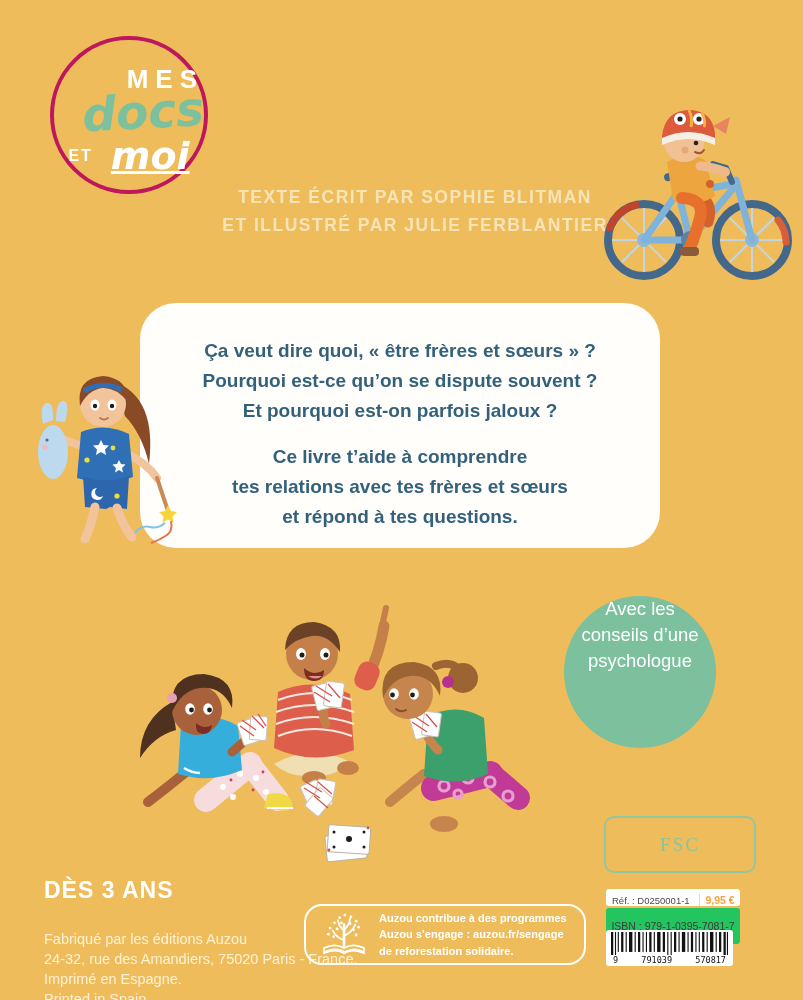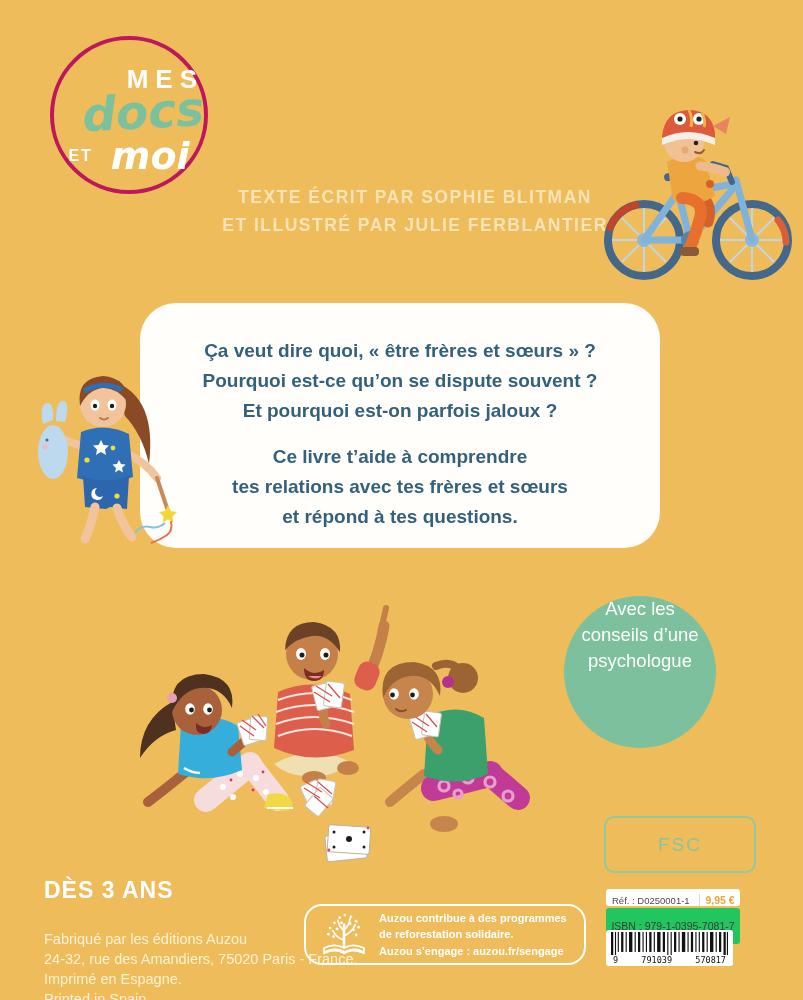--- a/index.html
+++ b/index.html
@@ -7,21 +7,21 @@
          font-family:"Liberation Sans",sans-serif;}
 
   
   .logo{position:absolute;left:50px;top:36px;width:158px;height:158px;border:4px solid #be185d;
         border-radius:50%;text-align:right;box-sizing:border-box;}
   .logo .mes{display:block;margin-top:24px;color:#fff;font-size:26px;font-weight:bold;letter-spacing:7px;padding-left:7px;}
   .logo .docs{display:block;margin-top:-10px;color:#7CC09D;font-size:47px;font-weight:bold;font-style:italic;
               font-family:"DejaVu Sans",sans-serif;transform:rotate(-3deg);}
   .logo .etmoi{display:flex;justify-content:center;align-items:center;gap:18px;margin-top:-6px;}
   .logo .et{color:#fff;font-size:16px;font-weight:bold;letter-spacing:2px;}
-  .logo .moi{color:#fff;font-size:38px;font-weight:bold;font-style:italic;font-family:"DejaVu Sans",sans-serif;}
+  .logo .moi{color:#fff;font-size:38px;font-weight:bold;font-style:italic;font-family:"DejaVu Sans",sans-serif;text-decoration:underline;}
 
   
   .credits{position:absolute;left:160px;top:183px;width:510px;text-align:center;color:#F7E4B6;
            font-weight:bold;font-size:17.5px;line-height:28px;letter-spacing:1.5px;}
 
   
   .bike{position:absolute;left:592px;top:100px;width:205px;height:185px;}
   .girl{position:absolute;left:15px;top:356px;width:180px;height:195px;z-index:3;}
   .kids{position:absolute;left:128px;top:582px;width:425px;height:300px;}
 
@@ -32,21 +32,21 @@
   .blurb-card .para2{margin-top:16px;}
 
   
   .badge{position:absolute;left:564px;top:596px;width:152px;height:152px;border-radius:50%;
          background:#7CC09D;display:flex;flex-direction:column;justify-content:flex-start;align-items:center;
          color:#fff;font-size:18.5px;line-height:26px;text-align:center;}
 
   
   .fsc{position:absolute;left:604px;top:816px;width:152px;height:57px;border:2px solid #93C79E;
        border-radius:10px;display:flex;align-items:center;justify-content:center;box-sizing:border-box;
-       color:#8CC39B;font-size:19px;letter-spacing:2px;font-family:Liberation Sans, sans-serif;text-align:center;}
+       color:#8CC39B;font-size:19px;letter-spacing:2px;font-family:Liberation Serif, serif;text-align:center;}
 
   
   .age{position:absolute;left:44px;top:877px;color:#fff;font-weight:bold;font-size:23px;letter-spacing:1px;}
   .publisher{position:absolute;left:44px;top:929px;color:rgba(255,246,222,0.92);font-size:14.5px;line-height:20px;}
 
   
   .reforest{position:absolute;left:304px;top:904px;width:282px;height:61px;border:2px solid #fff;
             border-radius:18px;box-sizing:border-box;display:flex;align-items:center;}
   .reforest .tree{width:52px;height:52px;margin-left:12px;flex:0 0 auto;}
   .reforest .txt{margin-left:9px;color:#fff;font-weight:bold;font-size:11px;line-height:16.5px;white-space:nowrap;}
@@ -334,22 +334,22 @@
           <circle cx="22" cy="23" r="1.6"></circle>
         <circle cx="37" cy="17" r="1.6"></circle>
           <circle cx="27" cy="16" r="1.6"></circle>
           <circle cx="41" cy="24" r="1.6"></circle>
         <circle cx="18" cy="32" r="1.6"></circle>
           <circle cx="44" cy="30" r="1.6"></circle>
       </g>
     </svg>
     <div class="txt">
       <div>Auzou contribue à des programmes</div>
+      <div>Auzou s’engage : auzou.fr/sengage</div>
       <div>de reforestation solidaire.</div>
-      <div>Auzou s’engage : auzou.fr/sengage</div>
     </div>
   </div>
 
   <div class="refprice">
     <span class="ref">Réf. : D0250001-1</span>
     <span class="price">9,95 €</span>
   </div>
 
   <div class="isbn">
     <span>ISBN : 979-1-0395-7081-7</span>

